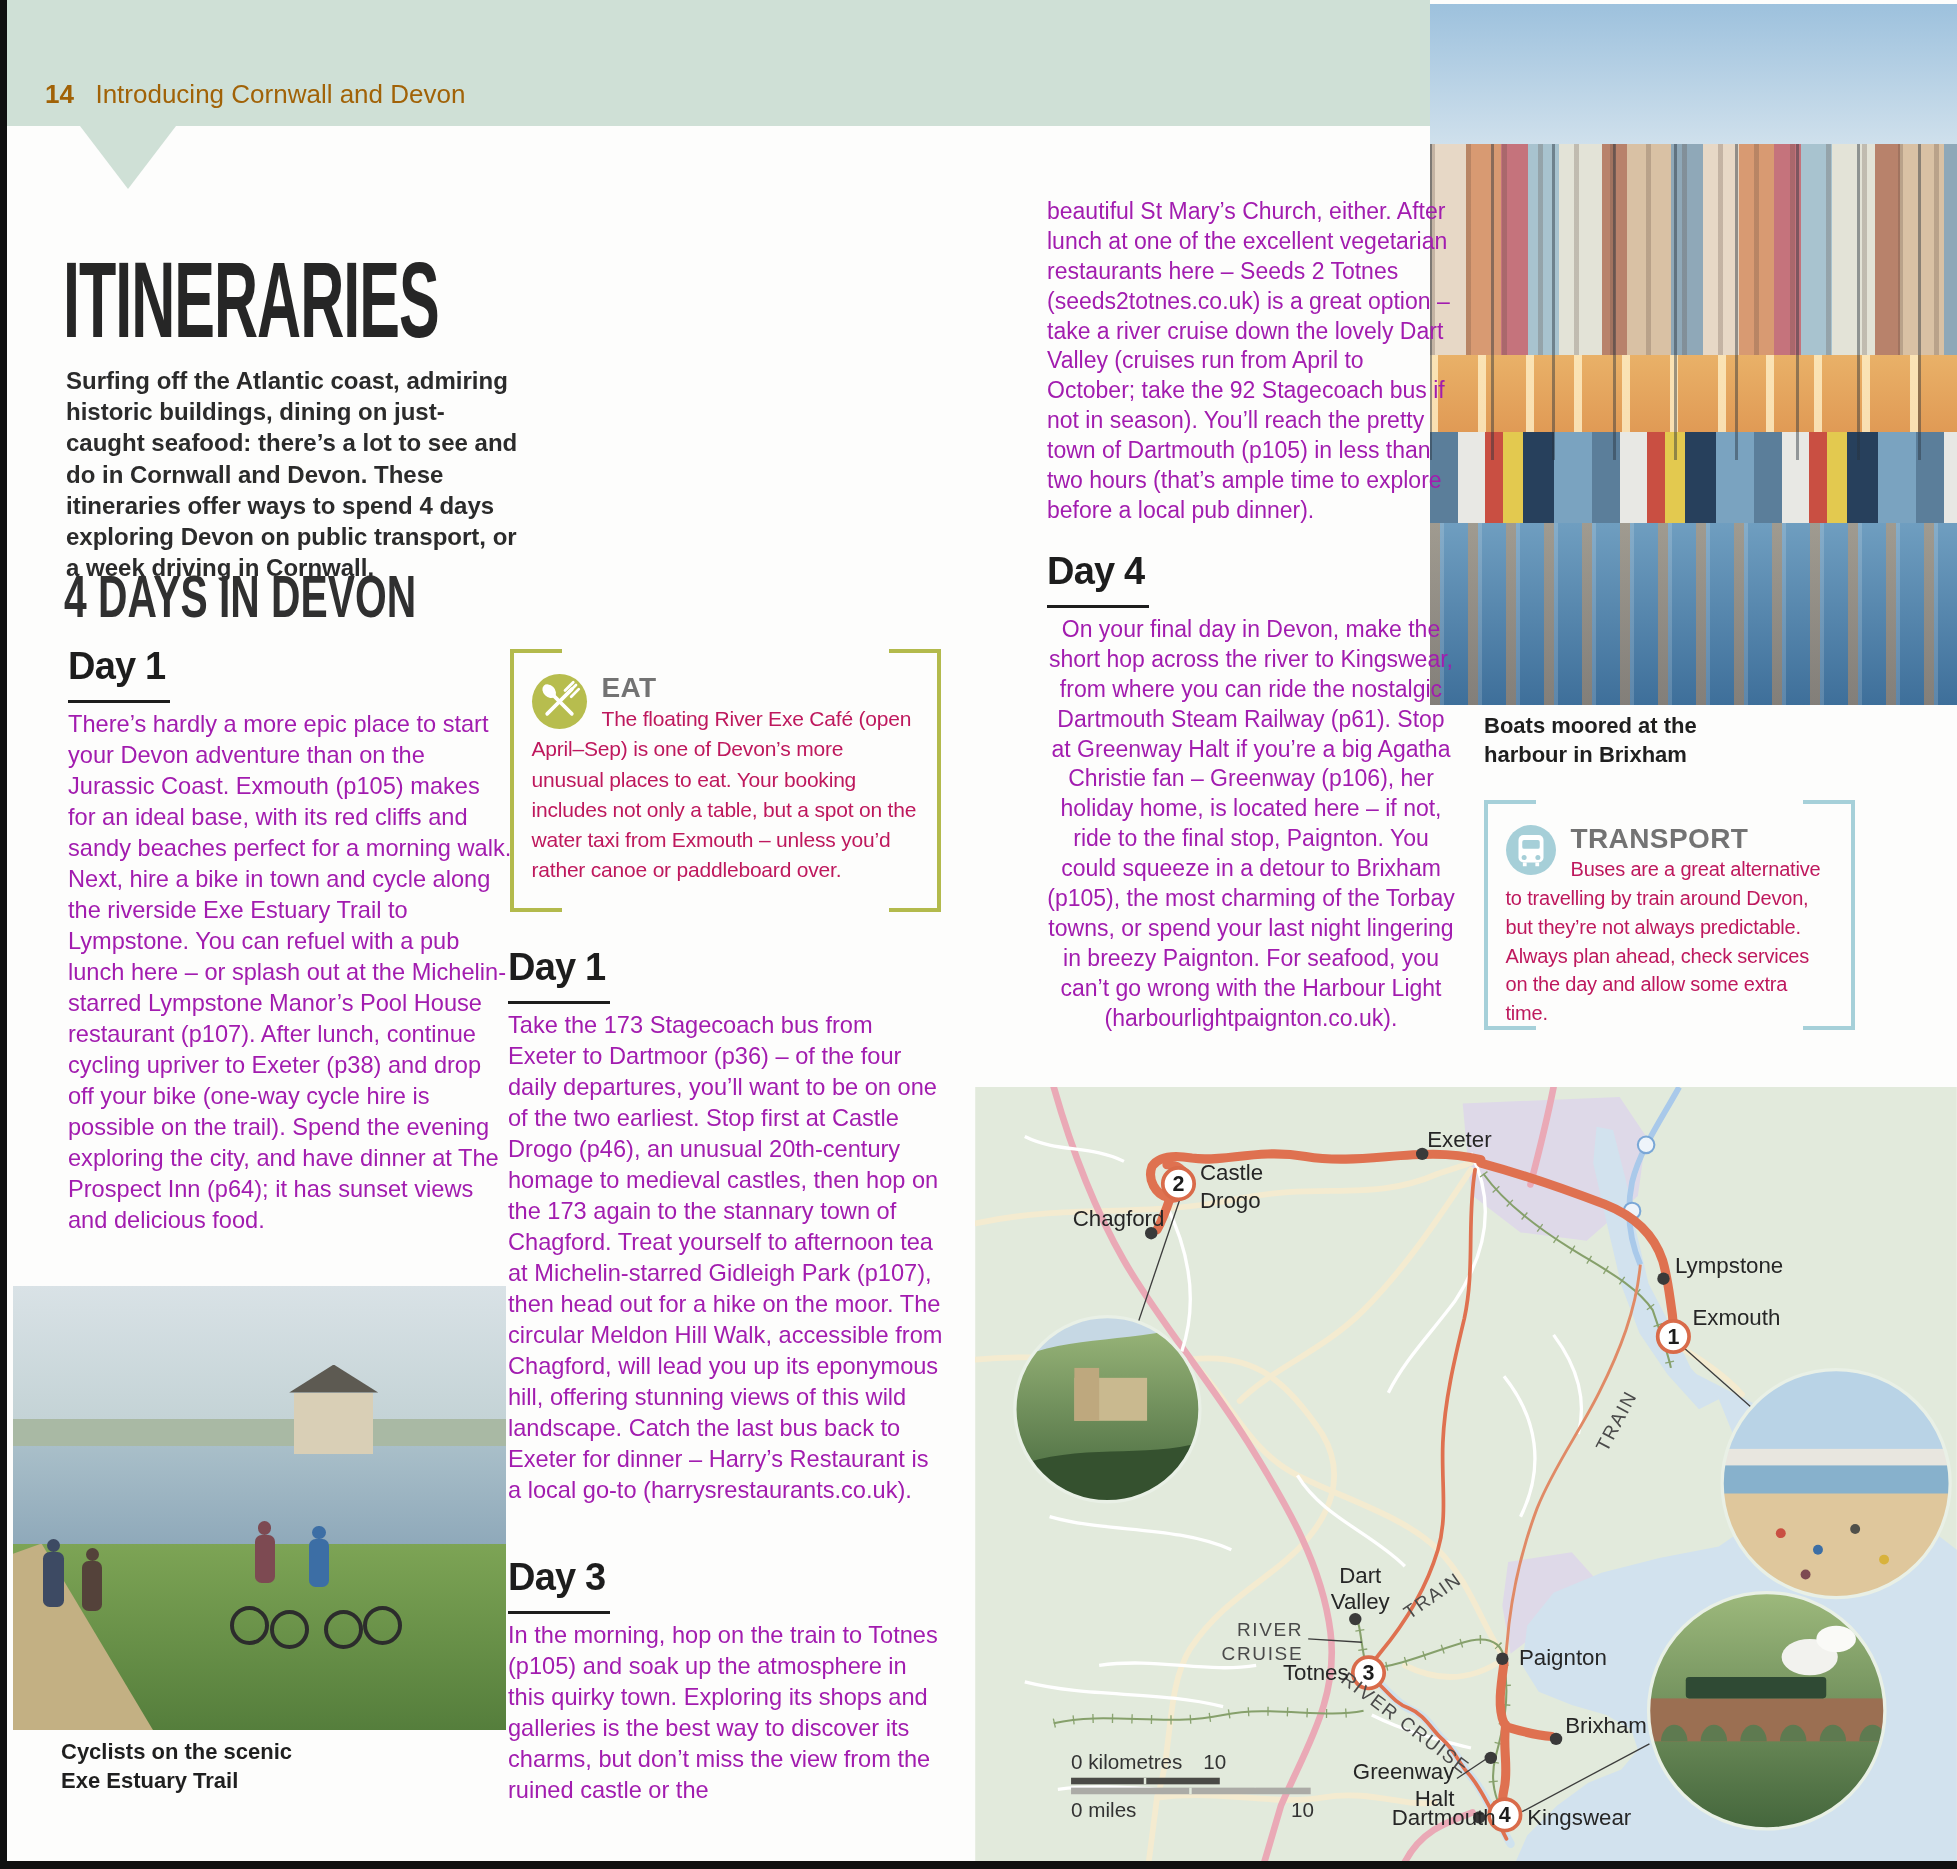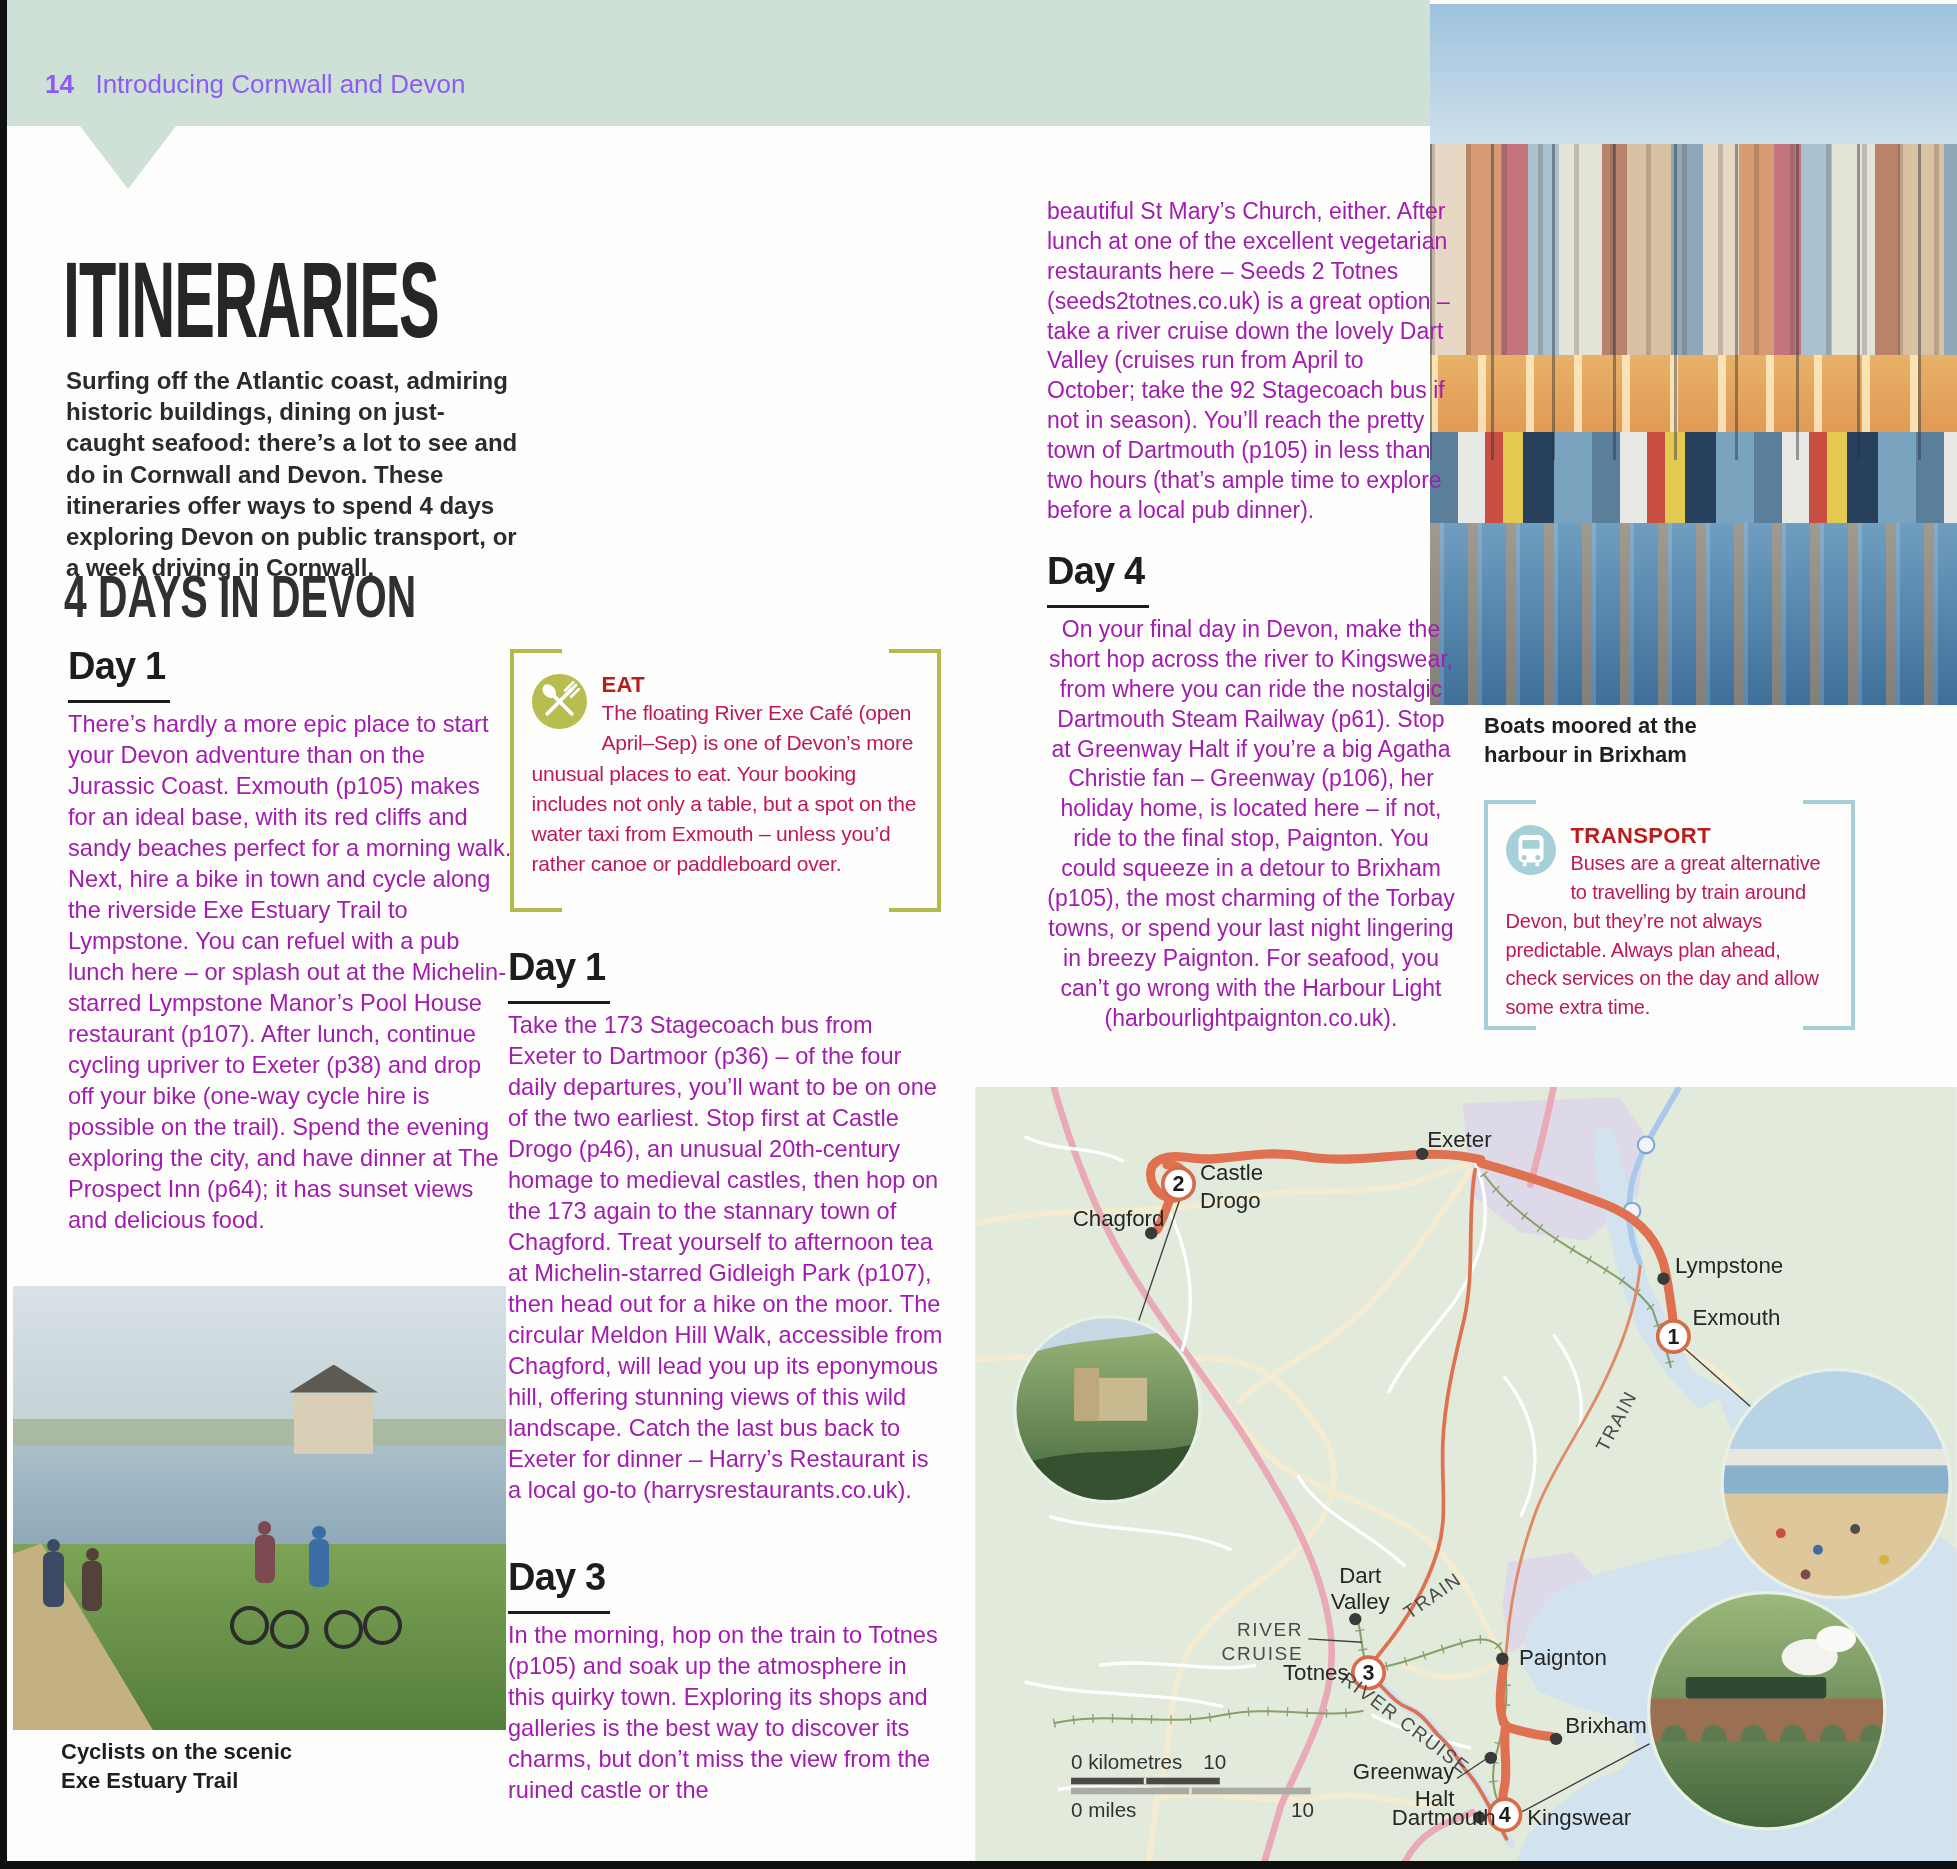--- a/index.html
+++ b/index.html
@@ -5,21 +5,21 @@
   html,body{margin:0;padding:0;background:#777;}
   #page{position:relative;width:1957px;height:1870px;background:#fdfdfc;overflow:hidden;
         font-family:"Liberation Sans","DejaVu Sans",sans-serif;color:#2e2e2e;}
   .abs{position:absolute;}
   
   #edge-left{left:0;top:0;width:6.6px;height:1870px;background:#101010;}
   #edge-bottom{left:0;top:1861px;width:1957px;height:8.3px;background:#101010;}
   #banner{left:6.6px;top:0;width:1423px;height:126px;background:#cfe0d6;}
   #banner-notch{left:80px;top:126px;width:0;height:0;border-left:48px solid transparent;
       border-right:48px solid transparent;border-top:63px solid #cfe0d6;}
-  #banner-line{left:45px;top:69px;font-size:26px;color:#8b5cf6;}
+  #banner-line{left:45px;top:79px;font-size:26px;color:#a16207;}
   #banner-line .num{font-weight:bold;}
   #banner-line .sec{margin-left:21.5px;font-weight:500;}
   
   #title{left:63px;top:238px;font-size:107px;font-weight:900;color:#262626;letter-spacing:-1.7px;
       transform:scaleX(.57);transform-origin:left top;white-space:nowrap;}
   #intro{left:66px;top:365px;width:453px;font-size:24px;font-weight:bold;line-height:1.3;color:#2b2b2b;}
   #h-devon{left:64px;top:562px;font-size:60px;font-weight:bold;color:#303030;letter-spacing:0;
       transform:scaleX(.68);transform-origin:left top;white-space:nowrap;}
   .day-h{font-size:38px;font-weight:bold;color:#1d1d1d;letter-spacing:-0.8px;
       border-bottom:3.3px solid #1d1d1d;padding:0 5px 11.6px 0;display:inline-block;}
@@ -40,21 +40,21 @@
   .bracket-box{box-sizing:border-box;}
   .bracket-box::before,.bracket-box::after{content:"";position:absolute;top:0;bottom:0;width:48px;}
   .bracket-box::before{left:0;border:4.1px solid var(--bc);border-right:none;}
   .bracket-box::after{right:0;border:4.1px solid var(--bc);border-left:none;}
   #eat-box{left:510px;top:649px;width:431px;height:263px;--bc:#b3ba4c;}
   #transport-box{left:1484px;top:800px;width:371px;height:230px;--bc:#a6d0d9;}
   .box-inner{position:absolute;left:21.5px;right:21.5px;top:21.5px;}
   .box-icon{float:left;margin:3.3px 15px 5px 0;border-radius:50%;}
   #eat-box .box-icon{width:55px;height:55px;background:#b7bd4e;}
   #transport-box .box-icon{width:50px;height:50px;background:#a6cfd8;}
-  .box-title{font-size:22px;font-weight:bold;color:#b91c1c;letter-spacing:0.4px;padding-top:1.7px;}
+  .box-title{font-size:28px;font-weight:bold;color:#737373;letter-spacing:0.4px;padding-top:1.7px;}
   .box-text{font-size:21px;line-height:1.44;color:#be185d;letter-spacing:-0.2px;}
   #transport-box .box-text{font-size:20px;}
   
   #photo-brixham{left:1430px;top:4.1px;width:527px;height:701px;overflow:hidden;}
   .pb-sky{position:absolute;left:0;top:0;right:0;height:20%;background:linear-gradient(#9dc1dd,#cfe0ec);}
   .pb-houses{position:absolute;left:0;top:20%;right:0;height:30%;
      background:
        repeating-linear-gradient(90deg,rgba(90,70,60,.25) 0 5px,rgba(0,0,0,0) 5px 36px),
        repeating-linear-gradient(90deg,#e7d8c6 0 36px,#d89a72 36px 71px,#c5737c 71px 98px,#a8c3cf 98px 129px,#e3e3d7 129px 172px,#b8826b 172px 197px,#d9c1a4 197px 241px,#8fa8b8 241px 273px);}
   .pb-front{position:absolute;left:0;top:50%;right:0;height:11%;

